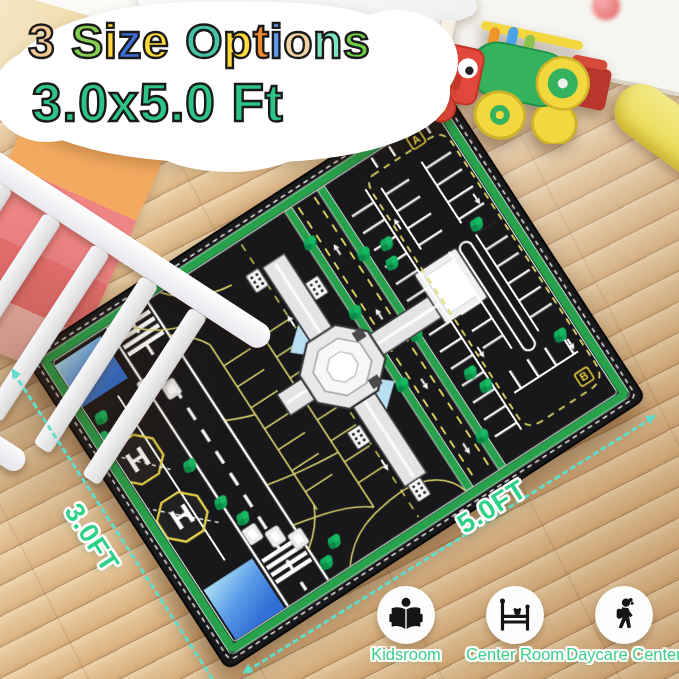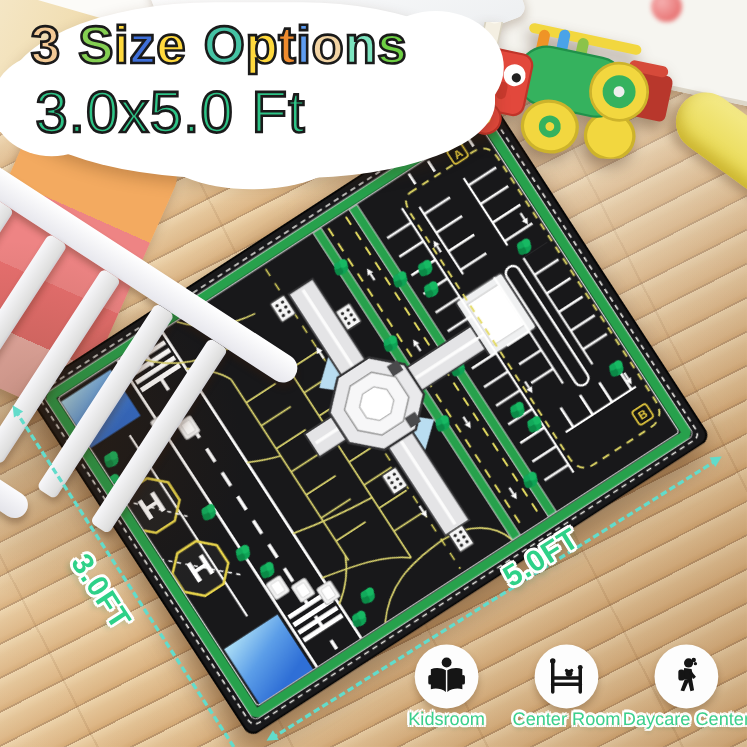--- a/index.html
+++ b/index.html
@@ -66,21 +66,21 @@
 
   
   .sticker{left:4px;top:2px;width:446px;height:160px;z-index:5;}
   .blob,.blob2{position:absolute;background:#fff;}
   .blob{inset:0;border-radius:48% 44% 46% 50% / 60% 56% 48% 52%;box-shadow:0 6px 14px rgba(70,40,10,.25);}
   .blob::before{content:"";position:absolute;left:-12px;top:46px;width:110px;height:94px;background:#fff;border-radius:50%;}
   .blob::after{content:"";position:absolute;right:-8px;top:8px;width:124px;height:102px;background:#fff;border-radius:50%;}
   .blob2{left:140px;bottom:-10px;width:170px;height:72px;border-radius:50%;}
   .line1{position:absolute;left:24px;top:16px;white-space:nowrap;}
   .line1 span{font-size:48px;font-weight:800;line-height:1;-webkit-text-stroke:2.4px #1a1a1a;letter-spacing:.5px;}
-  .line2{position:absolute;left:28px;top:74px;font-size:53px;font-weight:400;line-height:1;color:#2ec487;
+  .line2{position:absolute;left:28px;top:74px;font-size:53px;font-weight:700;line-height:1;color:#2ec487;
     -webkit-text-stroke:2.4px #1a1a1a;letter-spacing:1px;white-space:nowrap;}
 
   
   .rooms{left:356px;top:586px;width:318px;display:flex;justify-content:space-between;z-index:5;}
   .room{display:flex;flex-direction:column;align-items:center;width:100px;}
   .circ{width:58px;height:58px;border-radius:50%;background:#fdfdfd;box-shadow:0 4px 7px rgba(70,40,10,.28);
     display:flex;align-items:center;justify-content:center;}
   .circ svg{width:40px;height:40px;}
   .rlabel{margin-top:1px;font-size:16.5px;font-weight:400;color:#3bd08c;white-space:nowrap;
     text-shadow:-1.8px -1.8px 0 #fff,1.8px -1.8px 0 #fff,-1.8px 1.8px 0 #fff,1.8px 1.8px 0 #fff,-2.2px 0 0 #fff,2.2px 0 0 #fff,0 -2.2px 0 #fff,0 2.2px 0 #fff,0 3px 4px rgba(20,100,60,.4);}

